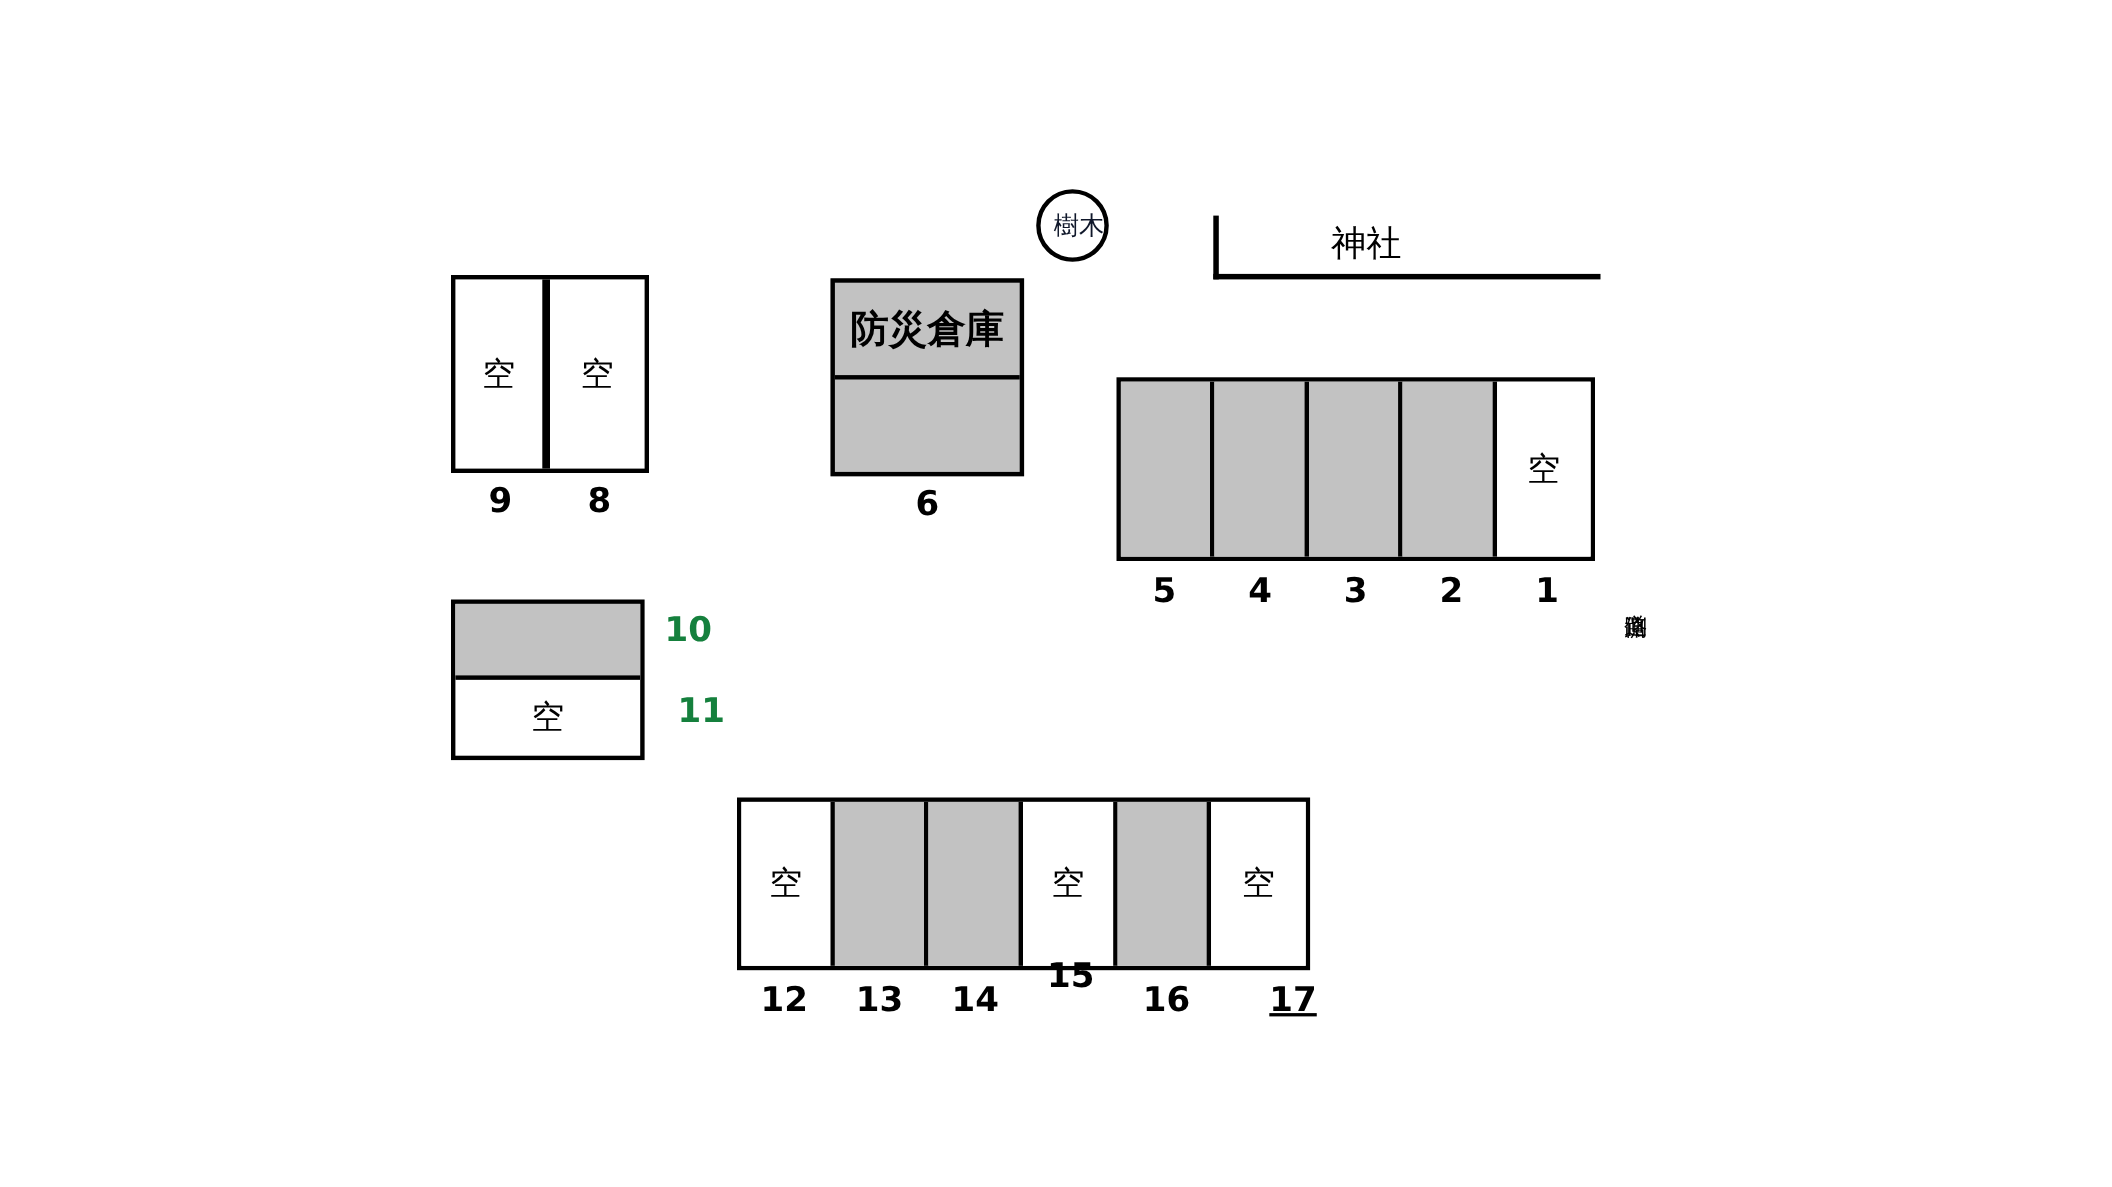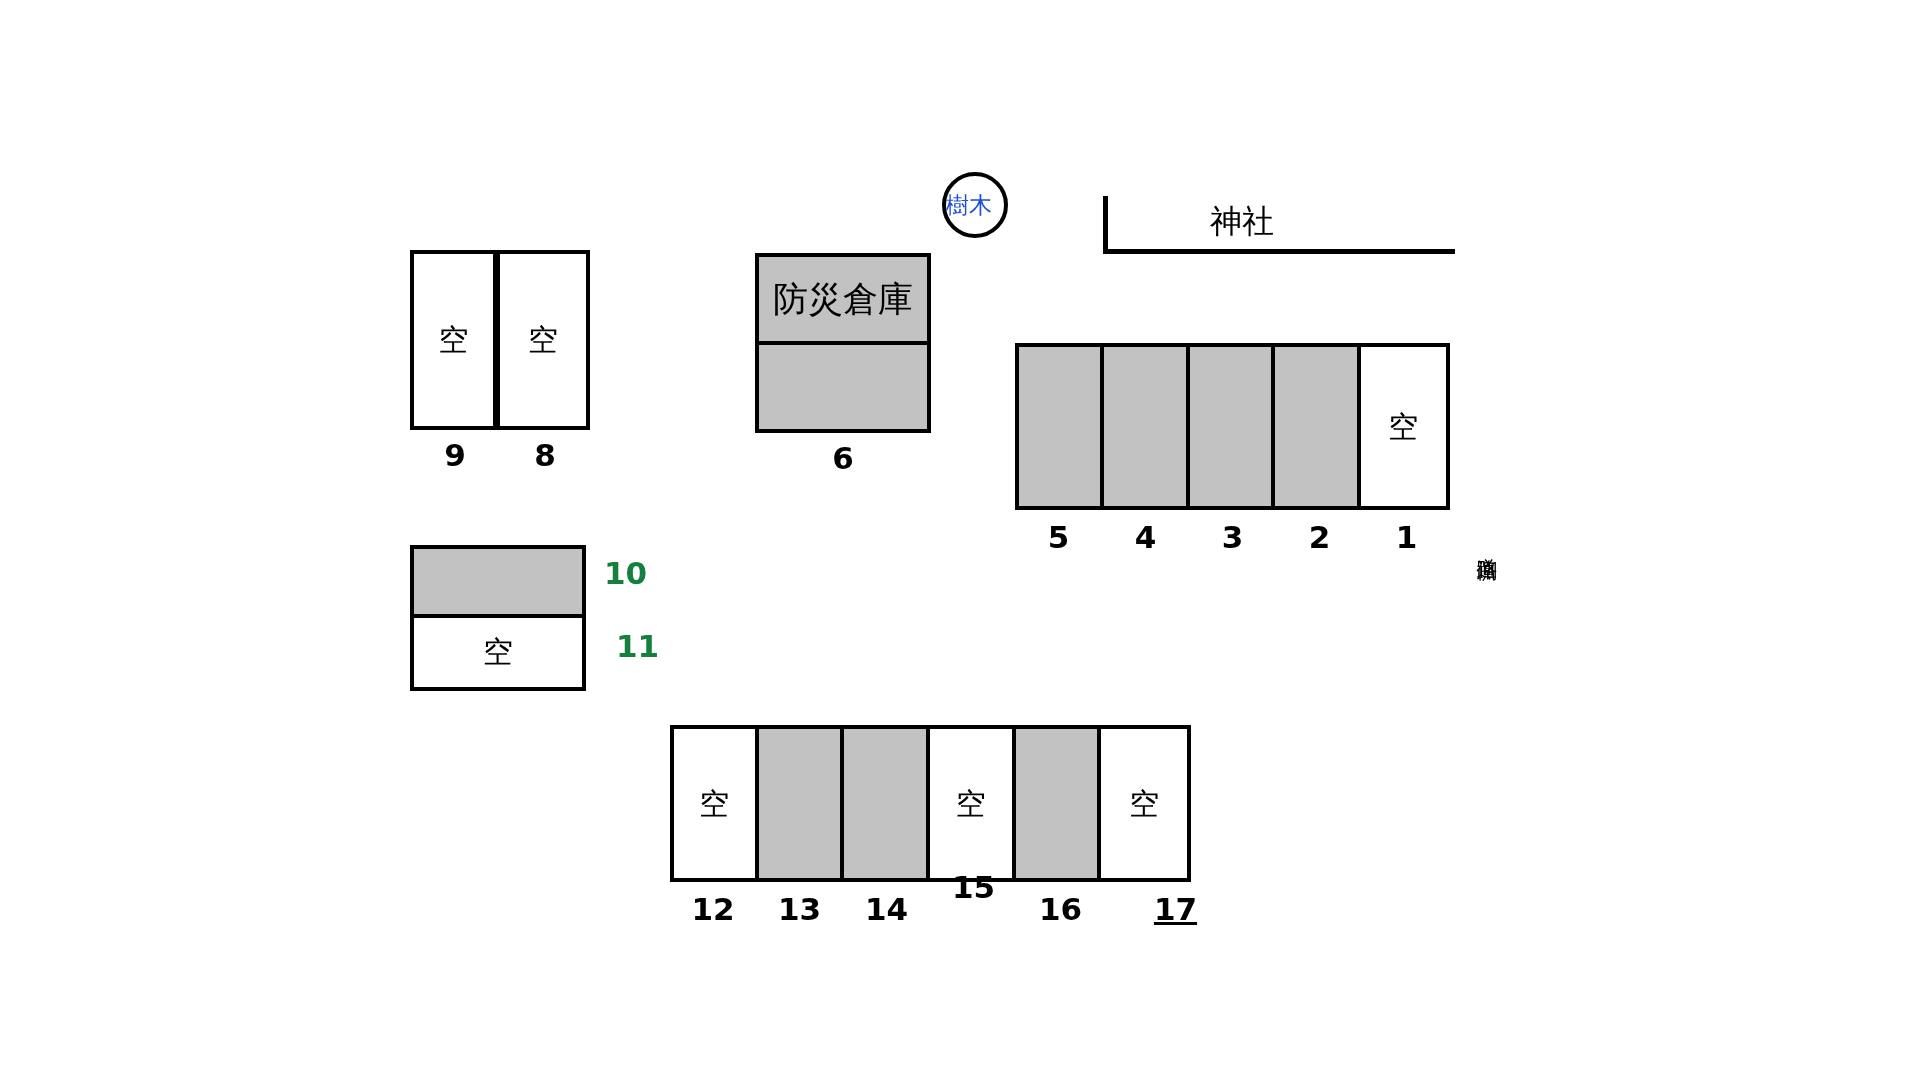--- a/index.html
+++ b/index.html
@@ -82,20 +82,21 @@
   
   #blk6 {
     position: absolute;
     left: 755px; top: 253px;
     width: 176px; height: 180px;
     box-sizing: border-box;
     border: 4px solid #000000;
     background: #c2c2c2;
     display: flex;
     flex-direction: column;
+    font-weight: bold;
   }
   #blk6 .upper {
     box-sizing: border-box;
     height: 88px;
     border-bottom: 4px solid #000000;
     display: flex;
     align-items: center;
     justify-content: center;
     font-size: 35px;
     color: #000000;
@@ -133,23 +134,23 @@
   #tree {
     position: absolute;
     left: 942px; top: 172px;
     width: 66px; height: 66px;
     box-sizing: border-box;
     border: 4px solid #000000;
     border-radius: 50%;
     background: #ffffff;
     display: flex;
     align-items: center;
-    justify-content: flex-start;
+    justify-content: flex-end;
     font-size: 23px;
-    color: #1d4ed8;
+    color: #0f172a;
     white-space: nowrap;
   }
 
   
   #shrine-bracket {
     position: absolute;
     left: 1103px; top: 196px;
     width: 352px; height: 58px;
   }
   #shrine-bracket .vline {

